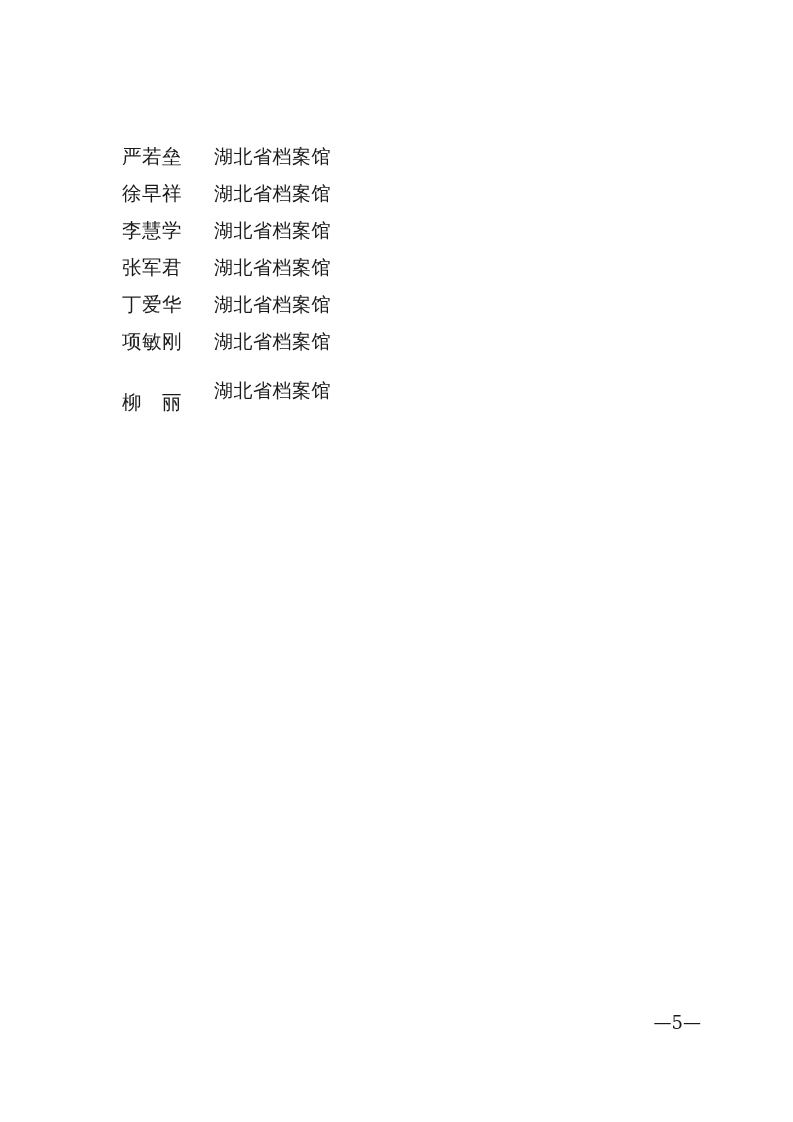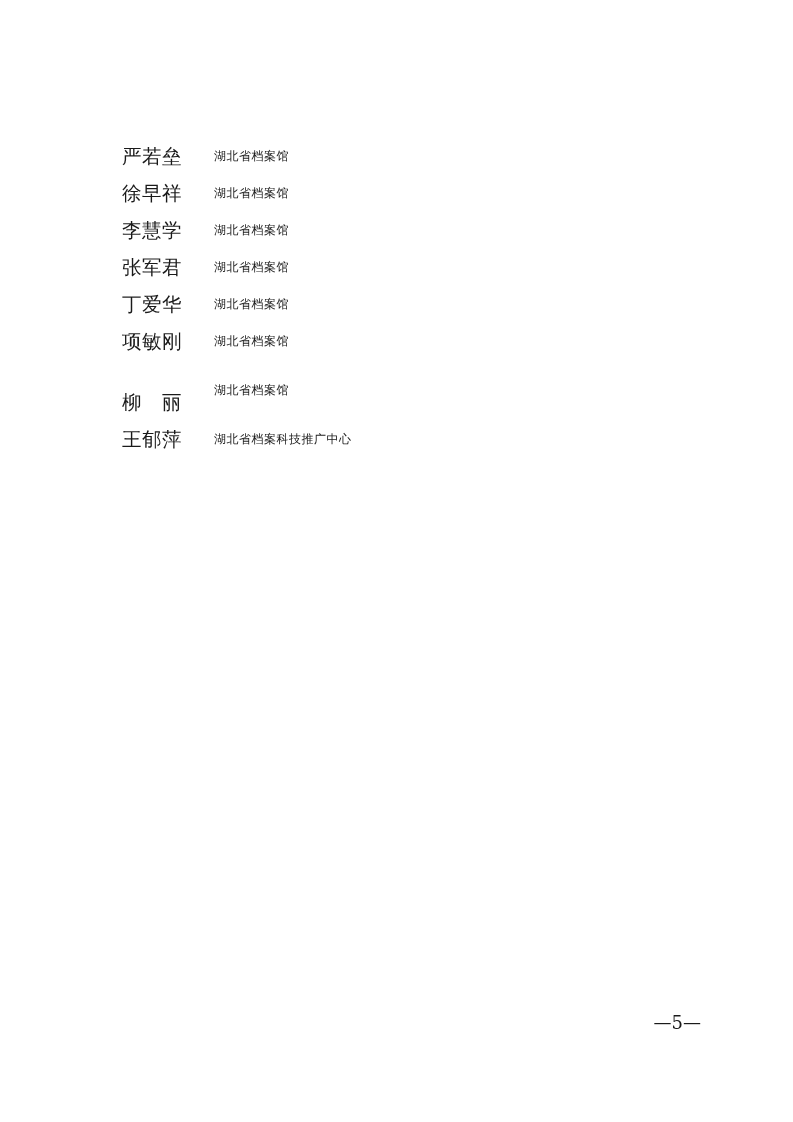--- a/index.html
+++ b/index.html
@@ -39,21 +39,21 @@
     display: inline-block;
     width: 92px;
     flex: 0 0 92px;
   }
   .entry .name.spaced {
     letter-spacing: 0.5px;
     margin-top: 24px;
   }
   .entry .org {
     display: inline-block;
-    font-size: 12px;
+    font-size: 19px;
   }
   .page-number {
     position: absolute;
     right: 92px;
     top: 1012px;
     font-size: 18px;
     letter-spacing: 0px;
     color: #1a1a1a;
     font-family: "DejaVu Serif", "Liberation Serif", serif;
   }
@@ -93,22 +93,18 @@
     <div class="entry">
       <span class="name">项敏刚</span>
       <span class="org">湖北省档案馆</span>
     </div>
 
     <div class="entry">
       <span class="name spaced">柳　丽</span>
       <span class="org">湖北省档案馆</span>
     </div>
 
-    <div class="entry">
-      <span class="name">王郁萍</span>
-      <span class="org">湖北省档案科技推广中心</span>
-    </div>
 
   </div>
 
   <div class="page-number">—5—</div>
 
 </div>
 
 </body></html>

